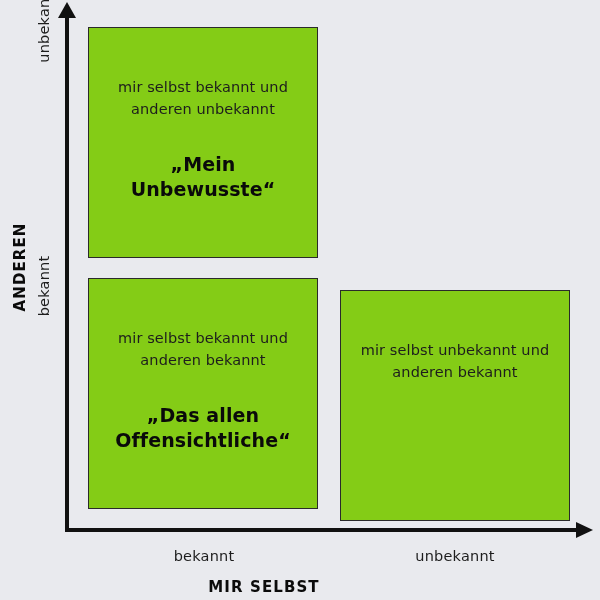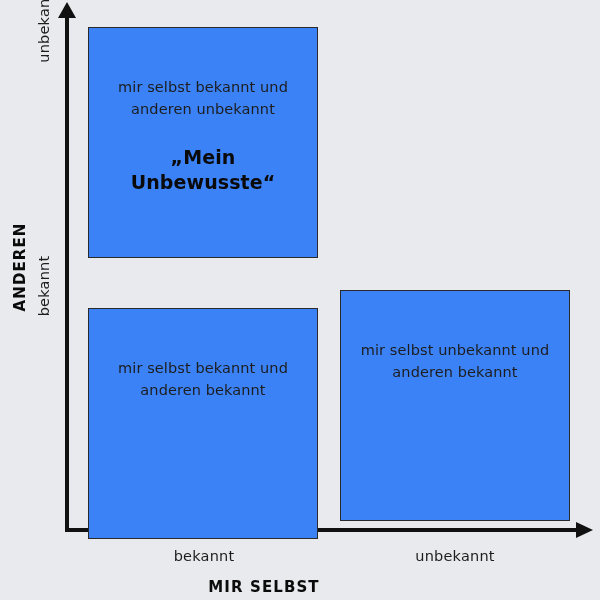--- a/index.html
+++ b/index.html
@@ -116,31 +116,32 @@
     letter-spacing: 1.1px;
     color: #0b0b0b;
     white-space: nowrap;
   }
 
   
   .quad {
     position: absolute;
     width: 230px;
     height: 231px;
-    background: #3b82f6;
+    background: #84cc16;
     border: 1.6px solid #2a2a2a;
     box-sizing: border-box;
     display: flex;
     flex-direction: column;
     align-items: center;
     justify-content: flex-start;
+    gap: 7px;
   }
   .quad-tl { left: 88px;  top: 27px;  }
   .quad-tr { left: 340px; top: 27px;  }
-  .quad-bl { left: 88px;  top: 278px; margin-top: 30px; }
+  .quad-bl { left: 88px;  top: 278px; }
   .quad-br { left: 340px; top: 290px; }
 
   .quad-desc {
     margin-top: 48px;
     font-size: 14.5px;
     line-height: 1.55;
     color: #1d1d1d;
     text-align: center;
     letter-spacing: 0.1px;
     width: 205px;
@@ -176,19 +177,20 @@
   <div class="h-axis-title">MIR SELBST</div>
 
   <div class="quad quad-tl">
     <div class="quad-desc">mir selbst bekannt und anderen unbekannt</div>
     <div class="quad-title">„Mein Unbewusste“</div>
   </div>
 
 
   <div class="quad quad-bl">
     <div class="quad-desc">mir selbst bekannt und anderen bekannt</div>
+    <div class="quad-title">„Das allen Offensichtliche“</div>
   </div>
 
   <div class="quad quad-br">
     <div class="quad-desc">mir selbst unbekannt und anderen bekannt</div>
   </div>
 
 </div>
 
 </body></html>

